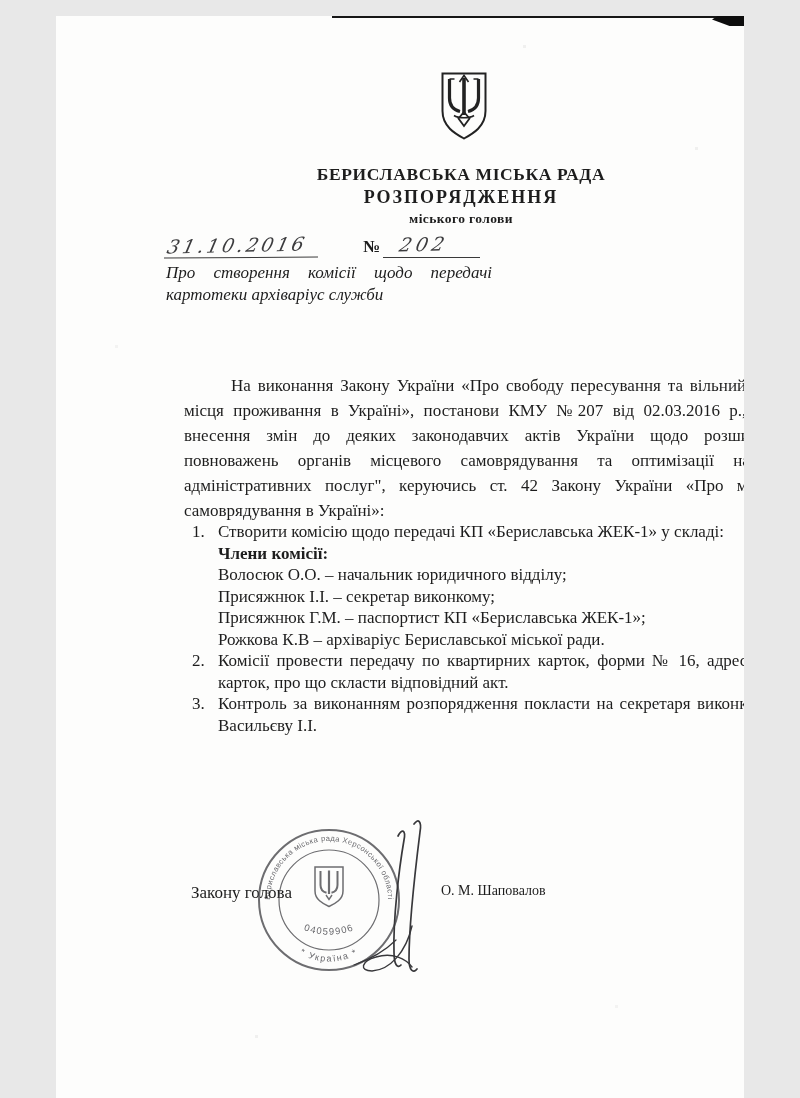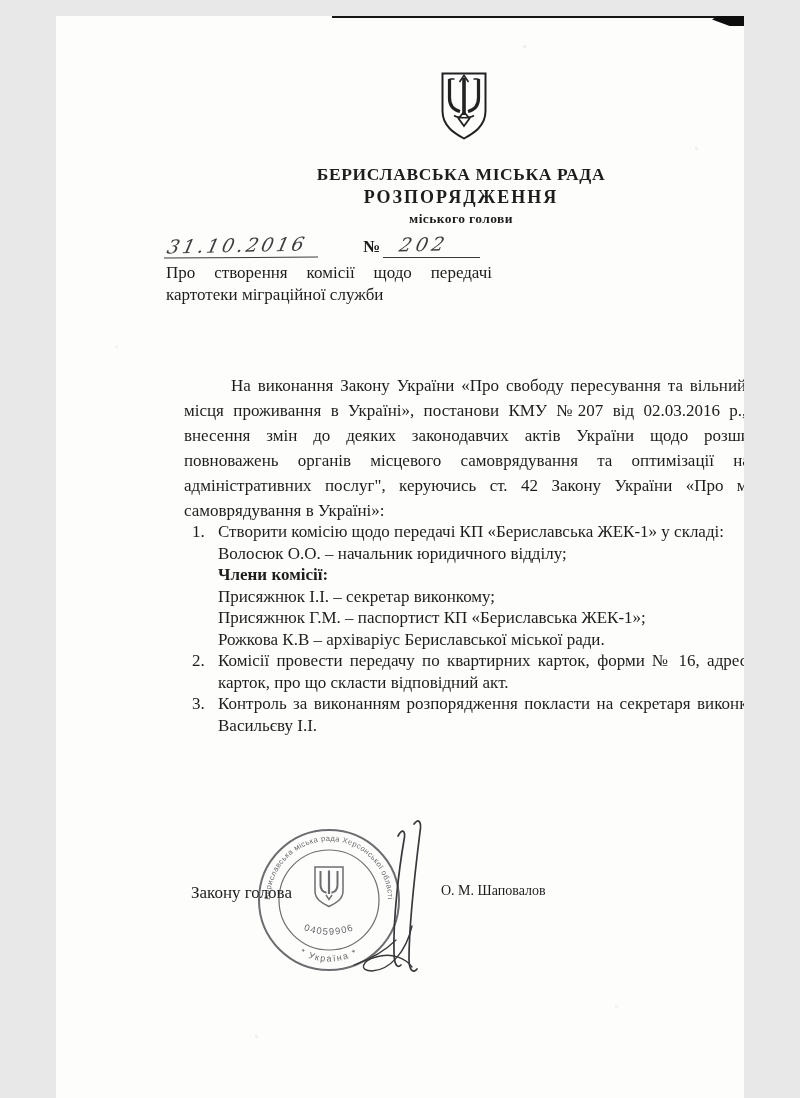--- a/index.html
+++ b/index.html
@@ -34,21 +34,21 @@
   .hw{font-style:italic;color:#3c3c3e;font-family:"DejaVu Serif",serif;}
   .hw-date{position:absolute;left:112px;top:218px;font-size:19px;letter-spacing:3px;
     transform:skewX(-14deg) rotate(-1.2deg);}
   .hw-num{position:absolute;left:344px;top:217px;font-size:19px;letter-spacing:4px;
     transform:skewX(-14deg) rotate(-1deg);}
   .num-sign{position:absolute;left:307px;top:221px;font-size:17px;font-weight:bold;}
   .u-line{position:absolute;height:1px;background:#3a3a3a;}
   .u-date{left:108px;top:241px;width:154px;transform:rotate(-.3deg);}
   .u-num{left:327px;top:241px;width:97px;}
   
-  .subject{position:absolute;left:110px;top:246px;width:326px;font-size:17px;line-height:21.5px;}
+  .subject{position:absolute;left:110px;top:246px;width:326px;font-size:17px;line-height:21.5px;font-style:italic;}
   .subject .j{text-align:justify;text-align-last:justify;}
   
   .preamble{position:absolute;left:128px;top:357px;width:608px;font-size:17px;
     line-height:25px;text-align:justify;text-indent:47px;}
   .list{position:absolute;left:110px;top:505px;width:608px;font-size:17px;line-height:21.5px;}
   .li{display:flex;align-items:flex-start;}
   .li-num{flex:none;margin-left:26px;width:26px;}
   .li-body{flex:1;min-width:0;}
   .li-body .j{text-align:justify;}
   b{font-weight:bold;}
@@ -89,32 +89,32 @@
   </div>
 
   <span class="hw hw-date">31.10.2016</span>
   <span class="num-sign">№</span>
   <span class="hw hw-num">202</span>
   <div class="u-line u-date"></div>
   <div class="u-line u-num"></div>
 
   <div class="subject">
     <div class="j">Про створення комісії щодо передачі</div>
-    <div>картотеки міграційної служби</div>
+    <div>картотеки архіваріус служби</div>
   </div>
 
   <div class="preamble">На виконання Закону України «Про свободу пересування та вільний вибір місця проживання в Україні», постанови КМУ №207 від 02.03.2016 р., "Про внесення змін до деяких законодавчих актів України щодо розширення повноважень органів місцевого самоврядування та оптимізації надання адміністративних послуг", керуючись ст. 42 Закону України «Про місцеве самоврядування в Україні»:</div>
 
   <div class="list">
     <div class="li">
       <div class="li-num">1.</div>
       <div class="li-body">
         <div>Створити комісію щодо передачі КП «Бериславська ЖЕК-1» у складі:</div>
+        <div><b>Члени комісії:</b></div>
         <div>Волосюк О.О. – начальник юридичного відділу;</div>
-        <div><b>Члени комісії:</b></div>
         <div>Присяжнюк І.І. – секретар виконкому;</div>
         <div>Присяжнюк Г.М. – паспортист КП «Бериславська ЖЕК-1»;</div>
         <div>Рожкова К.В – архіваріус Бериславської міської ради.</div>
       </div>
     </div>
     <div class="li">
       <div class="li-num">2.</div>
       <div class="li-body">
         <div class="j">Комісії провести передачу по квартирних карток, форми № 16, адресних карток, про що скласти відповідний акт.</div>
       </div>

